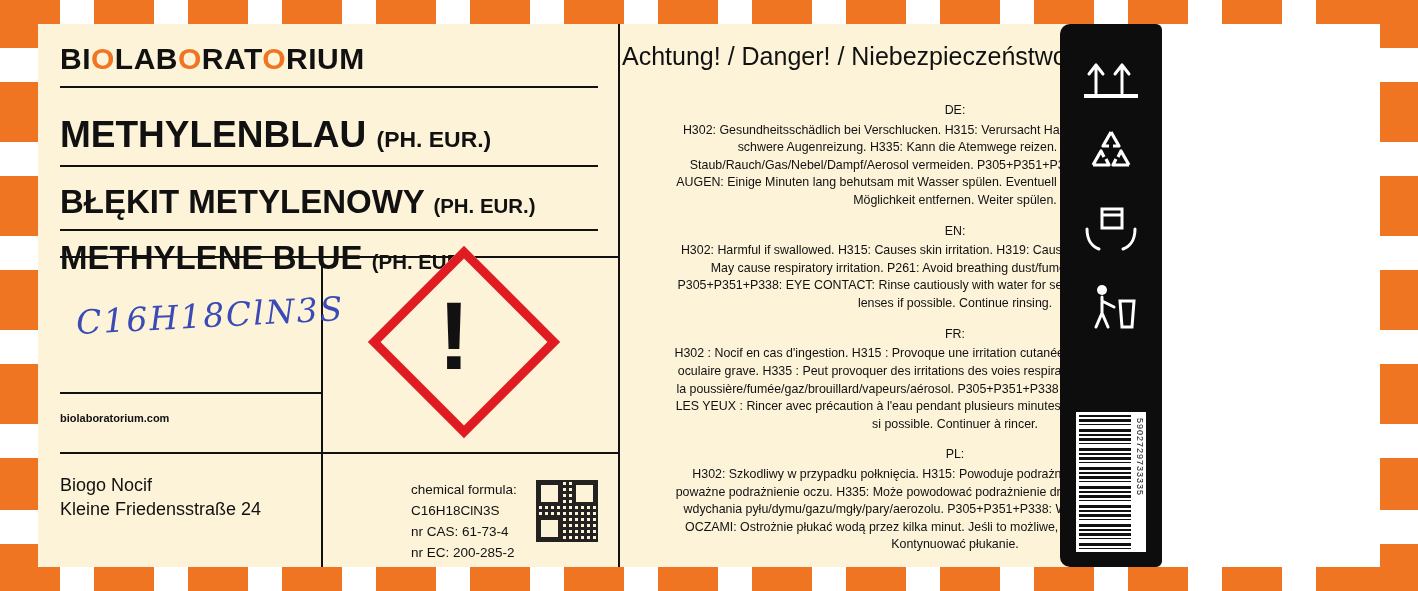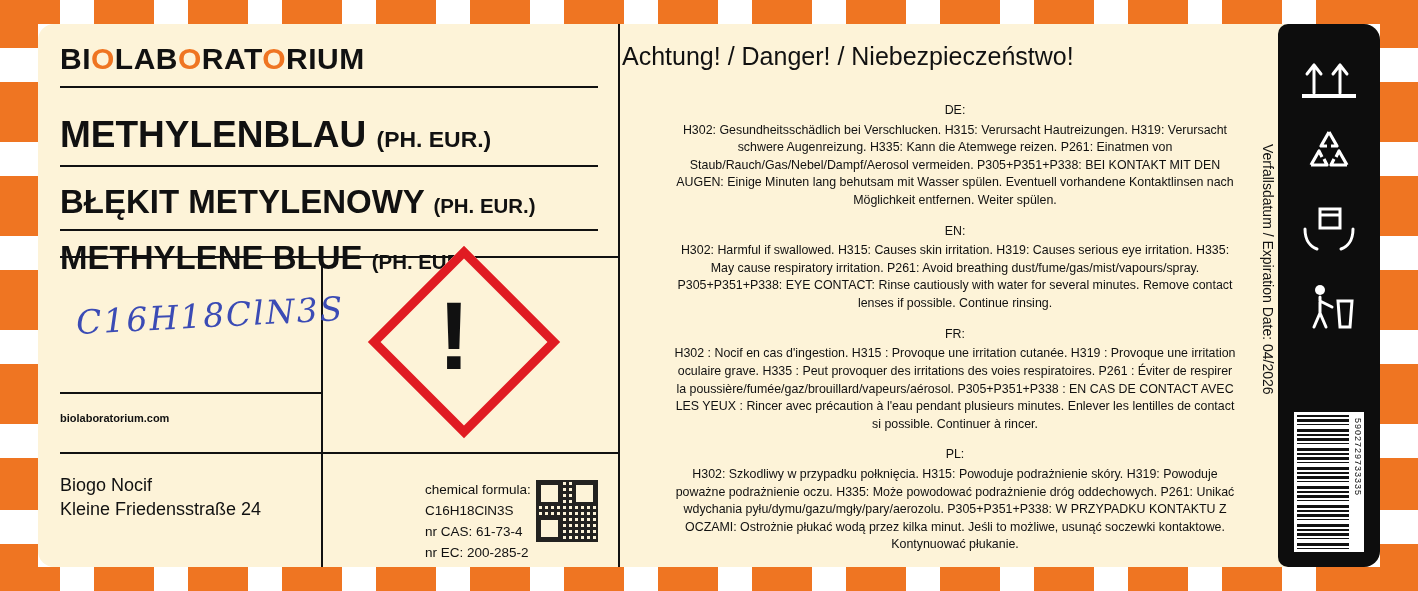--- a/index.html
+++ b/index.html
@@ -27,24 +27,24 @@
     height: 591px;
   }
   .dash {
     position: absolute;
     background: #ef7522;
   }
   .paper {
     position: absolute;
     left: 38px;
     top: 24px;
-    width: 1342px;
+    width: 1124px;
     height: 543px;
     background: #fdf3d8;
-    border-radius: 16px;
+    border-radius: 4px;
     overflow: hidden;
   }
   
   .left-col {
     position: absolute;
     left: 0; top: 0;
     width: 582px;
     height: 543px;
     box-sizing: border-box;
     border-right: 2px solid #111;
@@ -145,21 +145,21 @@
   
   .chem-cell {
     position: absolute;
     left: 283px;
     top: 430px;
     width: 299px;
     height: 113px;
   }
   .chem-text {
     position: absolute;
-    left: 104px;
+    left: 90px;
     top: 26px;
     font-size: 13.5px;
     color: #111;
     line-height: 1.55;
   }
   .qr {
     position: absolute;
     left: 215px;
     top: 26px;
     width: 62px;

